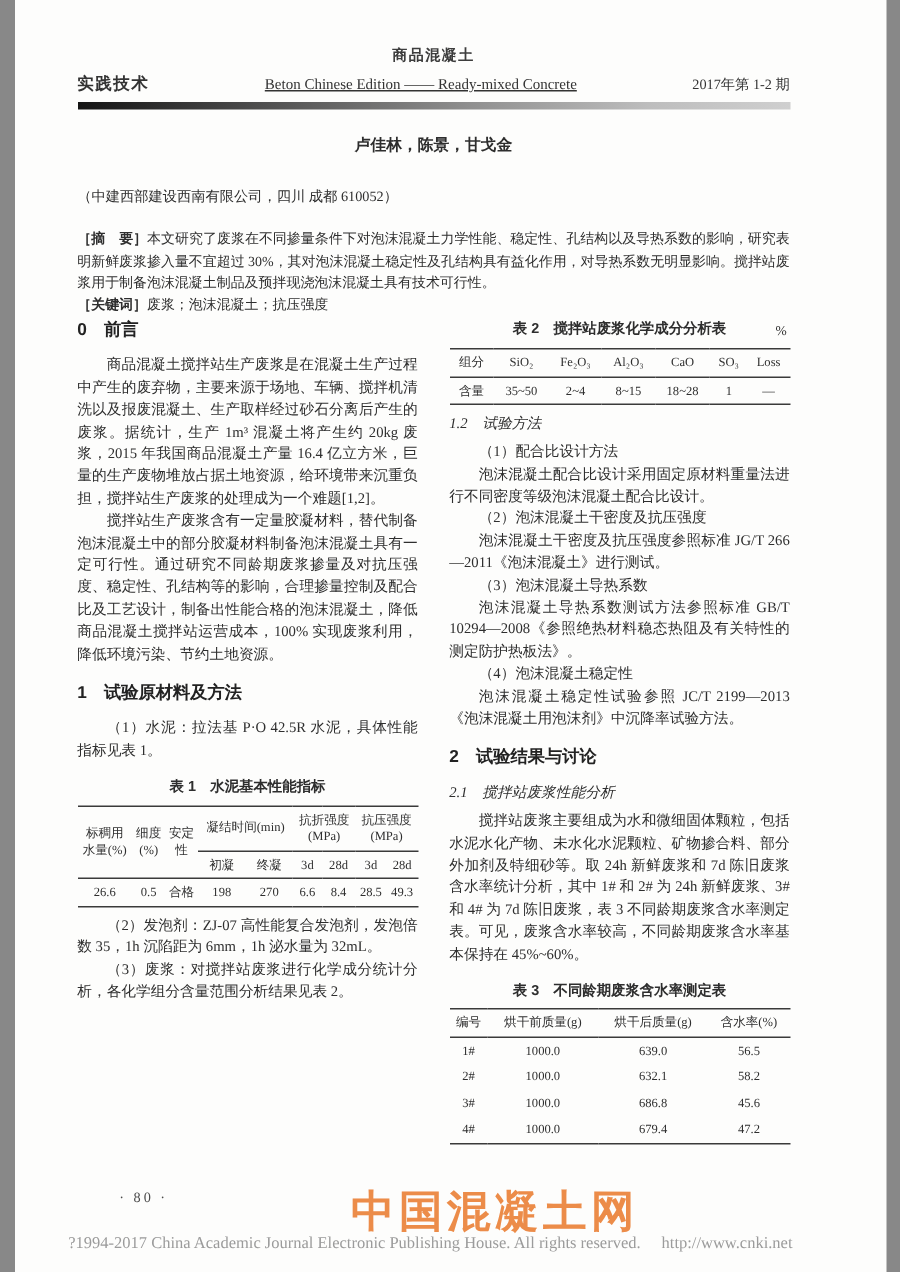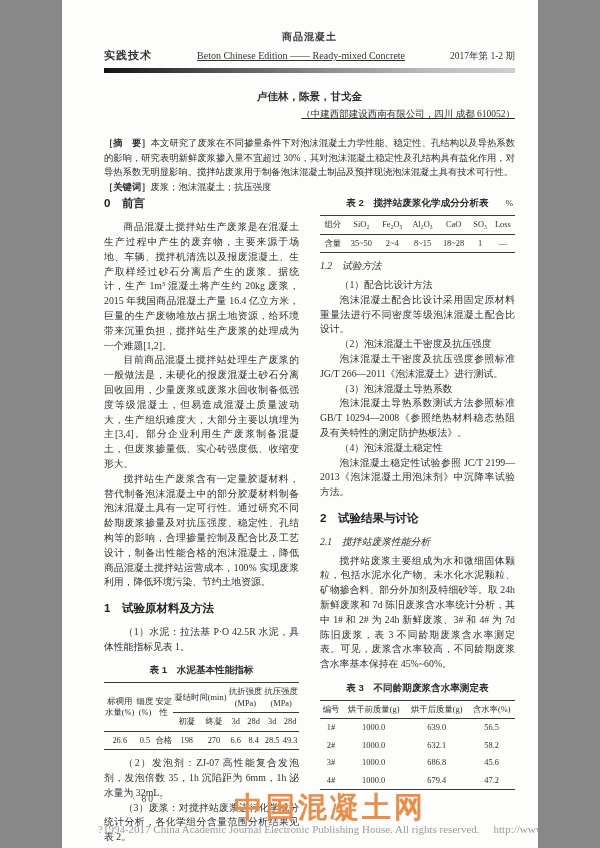--- a/index.html
+++ b/index.html
@@ -1,33 +1,33 @@
 <!DOCTYPE html>
 <html><head>
 <meta charset="utf-8">
 <style>
   html,body { margin:0; padding:0; background:#888; }
   .page {
-    width:476px; height:848px; margin:0 auto; position:relative;
+    width:581px; height:848px; margin:0 auto; position:relative;
     background:#fdfdfc; color:#2e2e2e; overflow:hidden; box-sizing:border-box;
-    padding:30px 23px 0 42px;
+    padding:30px 64px 0 42px;
     font-family:"Liberation Serif","DejaVu Serif",serif;
   }
   
   .jh-top { text-align:center; font-size:10px; font-weight:bold; color:#3d3d3d; letter-spacing:1px; }
   .jh-row { display:flex; justify-content:space-between; align-items:baseline; margin-top:4px; font-size:10px; color:#333; }
   .jh-section { font-weight:bold; font-family:"Liberation Sans","DejaVu Sans",sans-serif; font-size:11px; letter-spacing:1px; }
   .jh-en { font-size:10px;text-decoration:underline; }
   .jh-issue { font-size:9.5px; }
   .rule-gradient { height:5px; margin-top:5px;
     background:linear-gradient(to right,#141414 0%,#4d4d4d 25%,#8f8f8f 55%,#bdbdbd 80%,#cfcfcf 100%); }
   
   .title { text-align:center; font-size:22px; font-weight:bold; margin-top:34px; letter-spacing:1.5px; color:#222; }
   .authors { text-align:center; font-size:10.5px; font-weight:bold; margin-top:17px; }
-  .affil { text-align:right; font-size:9.5px; margin-top:4px;text-decoration:underline; }
+  .affil { text-align:left; font-size:9.5px; margin-top:21px; }
   
   .abstract-block { margin-top:15px; font-size:9.3px; line-height:14.6px; text-align:justify; }
   .ab-label { font-weight:bold; }
   
   .columns { display:flex; gap:21px; }
   .col { width:247px; font-size:9.8px; line-height:14.8px; text-align:justify; }
   .col p { margin:0; text-indent:2em; }
   .hsec { font-weight:bold; font-size:11.5px; margin:11px 0 9px 0; text-indent:0;
           font-family:"Liberation Sans","DejaVu Sans",sans-serif; color:#222; }
   .hsec.first { margin-top:2px; }
@@ -68,21 +68,20 @@
   <div class="abstract-block">
     <div><span class="ab-label">［摘　要］</span><span>本文研究了废浆在不同掺量条件下对泡沫混凝土力学性能、稳定性、孔结构以及导热系数的影响，研究表明新鲜废浆掺入量不宜超过 30%，其对泡沫混凝土稳定性及孔结构具有益化作用，对导热系数无明显影响。搅拌站废浆用于制备泡沫混凝土制品及预拌现浇泡沫混凝土具有技术可行性。</span></div>
     <div><span class="ab-label">［关键词］</span><span>废浆；泡沫混凝土；抗压强度</span></div>
   </div>
 
   <div class="columns">
 
     <div class="col">
       <div class="hsec first">0　前言</div>
       <p>商品混凝土搅拌站生产废浆是在混凝土生产过程中产生的废弃物，主要来源于场地、车辆、搅拌机清洗以及报废混凝土、生产取样经过砂石分离后产生的废浆。据统计，生产 1m³ 混凝土将产生约 20kg 废浆，2015 年我国商品混凝土产量 16.4 亿立方米，巨量的生产废物堆放占据土地资源，给环境带来沉重负担，搅拌站生产废浆的处理成为一个难题[1,2]。</p>
-      <p>目前商品混凝土搅拌站处理生产废浆的一般做法是，未硬化的报废混凝土砂石分离回收回用，少量废浆或废浆水回收制备低强度等级混凝土，但易造成混凝土质量波动大，生产组织难度大，大部分主要以填埋为主[3,4]。部分企业利用生产废浆制备混凝土，但废浆掺量低、实心砖强度低、收缩变形大。</p>
       <p>搅拌站生产废浆含有一定量胶凝材料，替代制备泡沫混凝土中的部分胶凝材料制备泡沫混凝土具有一定可行性。通过研究不同龄期废浆掺量及对抗压强度、稳定性、孔结构等的影响，合理掺量控制及配合比及工艺设计，制备出性能合格的泡沫混凝土，降低商品混凝土搅拌站运营成本，100% 实现废浆利用，降低环境污染、节约土地资源。</p>
       <div class="hsec">1　试验原材料及方法</div>
       <p>（1）水泥：拉法基 P·O 42.5R 水泥，具体性能指标见表 1。</p>
 
       <div class="tbl-title">表 1　水泥基本性能指标</div>
       <table>
         <thead>
           <tr>
             <th rowspan="2">标稠用
 水量(%)</th>

